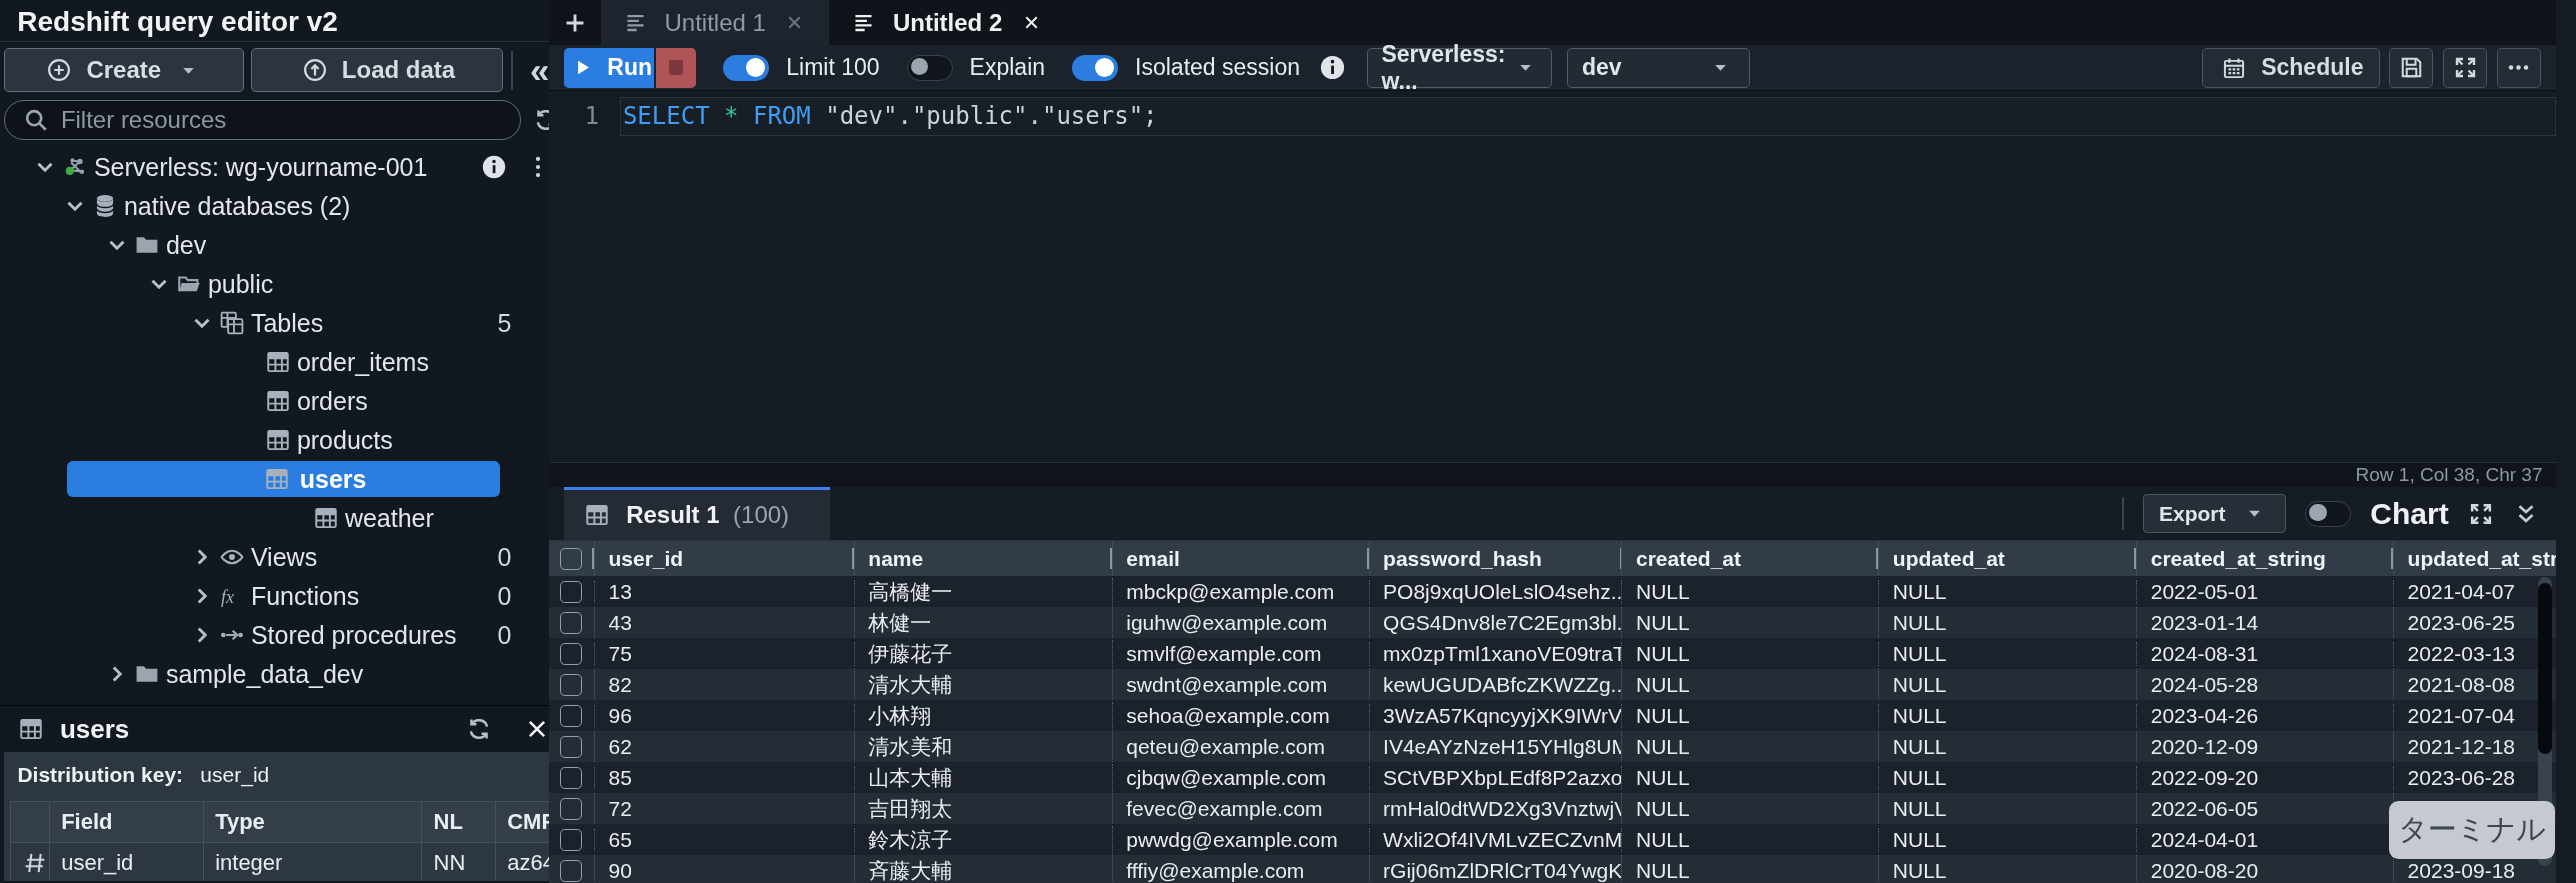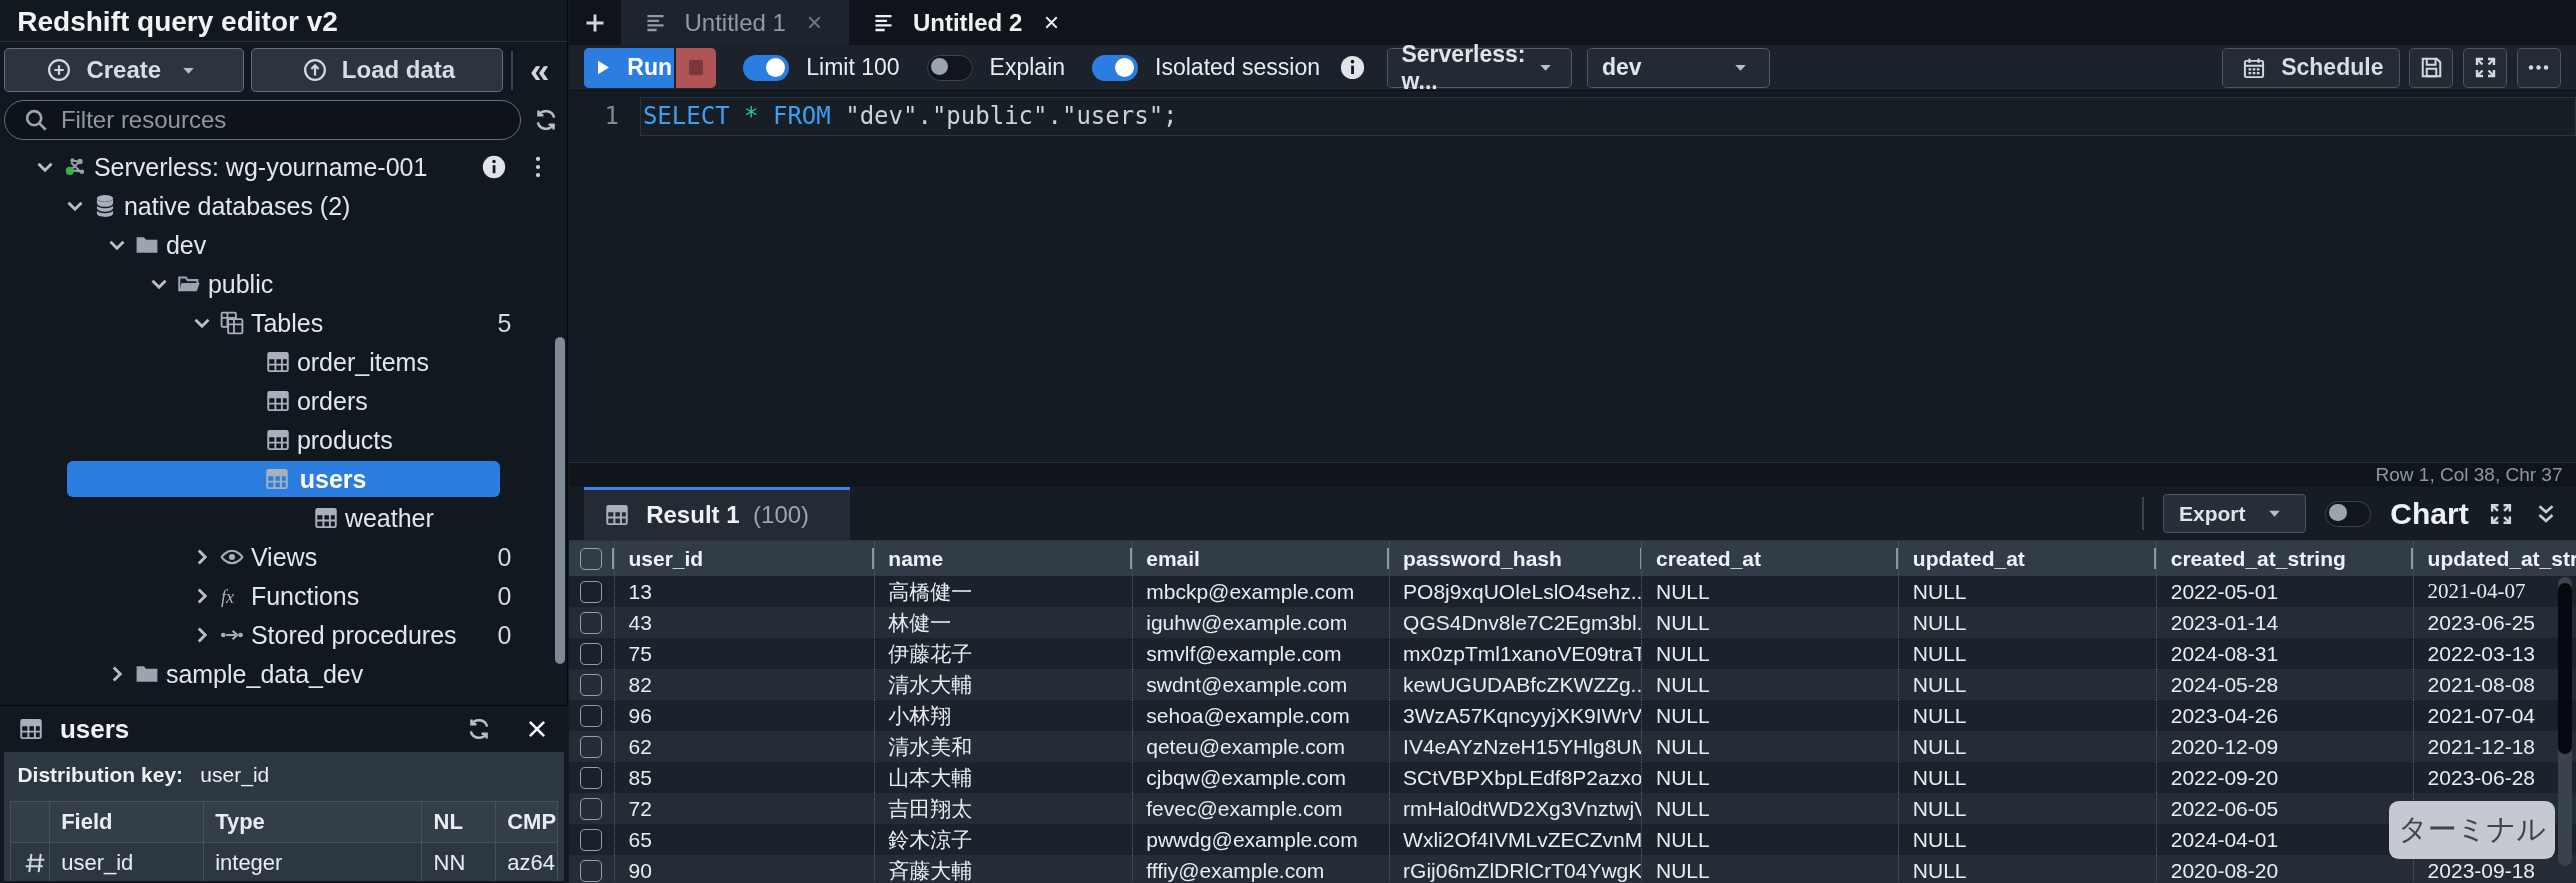--- a/index.html
+++ b/index.html
@@ -39,21 +39,21 @@
   .detail-body { margin:0 3.9px; background:#2d3741; height:129px; overflow:hidden; padding:9.6px 0 0 5.8px; }
   .distkey { font-size:21px; padding:1.9px 7.7px 13.5px; color:#eef1f4; }
   .distkey b { margin-right:17.3px; }
   .dtable { margin-right:5.8px; font-size:22px; }
   .drow { display:flex; height:41px; border:1px solid #46515c; border-bottom:none; }
   .drow.head { background:#333e49; font-weight:bold; }
   .dcell { display:flex; align-items:center; padding:0 11.6px; border-right:1px solid #46515c; overflow:hidden; white-space:nowrap; }
   .dcell:last-child { border-right:none; }
 
   
-  .main { position:absolute; left:569px; top:0; width:2007px; height:884px; }
+  .main { position:absolute; left:549px; top:0; width:2007px; height:884px; }
   .tabbar { height:45px; background:#0f141a; display:flex; align-items:stretch; }
   .newtab { width:52px; display:flex; align-items:center; justify-content:center; }
   .tab { display:flex; align-items:center; gap:13.5px; padding:0 19px; font-size:24px; cursor:pointer; }
   .tab.inactive { background:#1d242d; color:#8f9aa6; }
   .tab.active { color:#eef2f5; font-weight:bold; }
   .tab .ico svg { width:23px; height:23px; }
   .tab .x svg { width:19px; height:19px; }
   .tab.inactive .x { color:#6b7683; }
 
   .toolbar { height:46px; background:#1b222b; display:flex; align-items:center; padding:0 15.4px; border-bottom:1px solid #0a0e13; }
@@ -99,21 +99,21 @@
   .chart-label { font-size:30px; font-weight:bold; color:#eef2f5; }
   .rc-icon { color:#c4cdd5; display:flex; }
   .rc-icon svg { width:26px; height:26px; }
 
   .rt-header { display:flex; height:35px; background:#323c47; font-weight:bold; font-size:21px; color:#f0f3f6; }
   .rt-h-cell { display:flex; align-items:center; padding:0 13.5px; border-right:1px solid #434e59; position:relative; white-space:nowrap; overflow:hidden; }
   .rt-h-cell::after { content:""; position:absolute; right:0; top:6.7px; bottom:6.7px; width:1.9px; background:#8d97a2; }
   .rt-h-cell:last-child { border-right:none; }
   .rt-h-cell:last-child::after { display:none; }
   .rt-row { display:flex; height:31px; font-size:21px; color:#e9edf1; }
-  .rt-row.odd { background:#1b222c; }
+  .rt-row.odd { background:#1b222c;align-items:center; }
   .rt-row.even { background:#242c36; }
   .rt-cell { display:flex; align-items:center; padding:0 13.5px; border-right:1px dotted #566170; white-space:nowrap; overflow:hidden; }
   .rt-cell:last-child { border-right:none; }
   .cb-cell { justify-content:center; padding:0; }
   .checkbox { width:22px; height:22px; border:1.9px solid #95a0ac; border-radius:4.8px; background:transparent; cursor:pointer; }
   .rt-track { position:absolute; right:3.9px; top:90px; width:14.4px; height:289px; background:#39434d; border-radius:7.7px; }
   .rt-thumb { position:absolute; right:3.9px; top:96px; width:14.4px; height:171px; background:#06090d; border-radius:7.7px; }
 
   .terminal-pill { position:absolute; right:21px; bottom:25px; width:166px; height:58px; background:#c6cad0; color:#3c4752; border-radius:9.6px; display:flex; align-items:center; justify-content:center; font-size:29px; z-index:30; }
 </style>
@@ -641,21 +641,21 @@
             <div class="rt-cell cb-cell" style="width: 46px;">
               <div class="checkbox"></div>
             </div>
             <div class="rt-cell" style="width: 260px;">13</div>
             <div class="rt-cell" style="width: 258px;">高橋健一</div>
             <div class="rt-cell" style="width: 257px;">mbckp@example.com</div>
             <div class="rt-cell" style="width: 253px;">PO8j9xqUOleLslO4sehz...</div>
             <div class="rt-cell" style="width: 257px;">NULL</div>
             <div class="rt-cell" style="width: 258px;">NULL</div>
             <div class="rt-cell" style="width: 257px;">2022-05-01</div>
-            <div class="rt-cell" style="width: 162px; font-family: Liberation Serif, serif;">2021-04-07</div>
+            <div class="rt-cell" style="width: 162px;">2021-04-07</div>
           </div>
           <div class="rt-row even">
             <div class="rt-cell cb-cell" style="width: 46px;">
               <div class="checkbox"></div>
             </div>
             <div class="rt-cell" style="width: 260px;">43</div>
             <div class="rt-cell" style="width: 258px;">林健一</div>
             <div class="rt-cell" style="width: 257px;">iguhw@example.com</div>
             <div class="rt-cell" style="width: 253px;">QGS4Dnv8le7C2Egm3bl...</div>
             <div class="rt-cell" style="width: 257px;">NULL</div>

